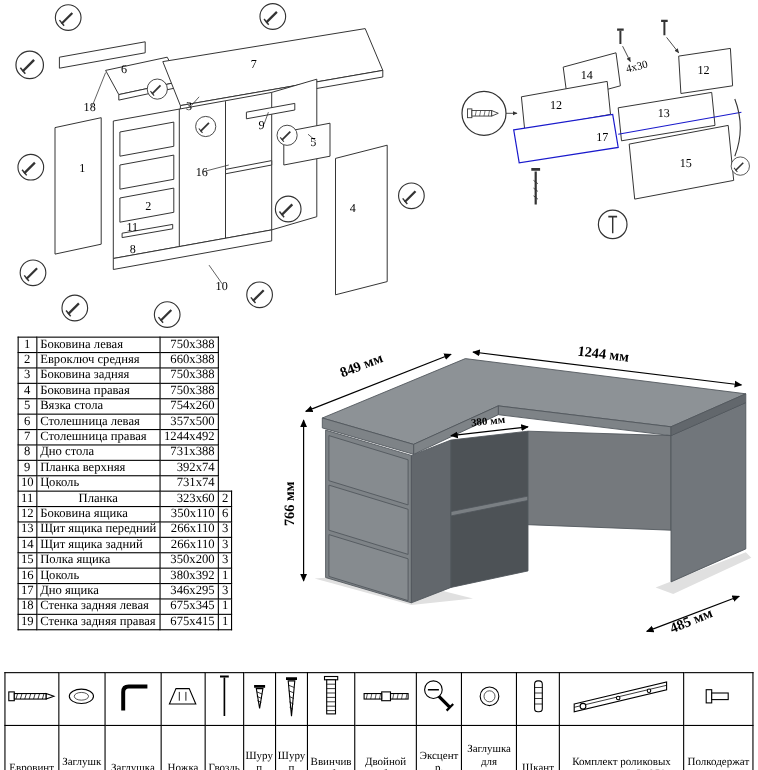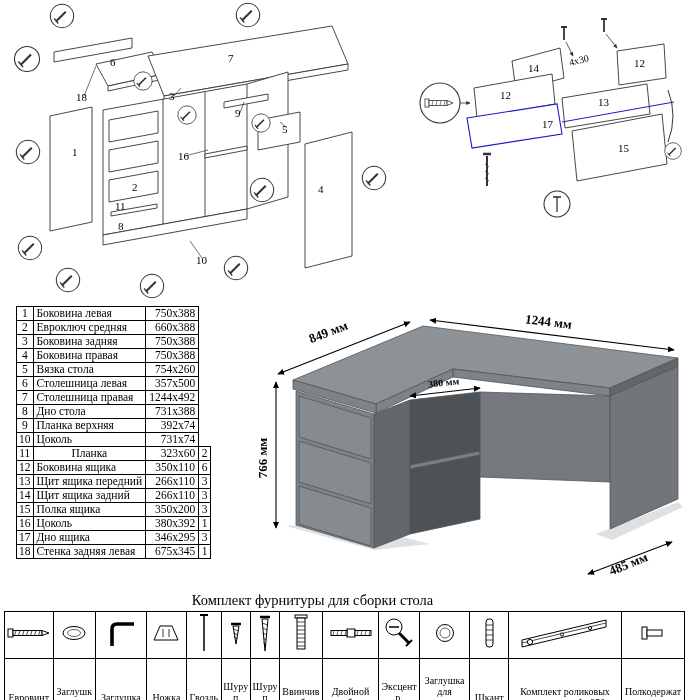--- a/index.html
+++ b/index.html
@@ -247,20 +247,26 @@
           <td>Дно ящика</td>
           <td class="size">346x295</td>
           <td class="qty">3</td>
         </tr>
       <tr>
           <td class="num">18</td>
           <td>Стенка задняя левая</td>
           <td class="size">675x345</td>
           <td class="qty">1</td>
         </tr>
+      <tr>
+          <td class="num">19</td>
+          <td>Стенка задняя правая</td>
+          <td class="size">675x415</td>
+          <td class="qty">1</td>
+        </tr>
     </tbody>
   </table>
 
   <svg class="abs" style="left:258px;top:296px" width="426" height="292" viewBox="0 0 426 292">
     <defs>
       <marker id="da" viewBox="0 0 10 10" refX="8" refY="5" markerWidth="7" markerHeight="7" orient="auto-start-reverse">
         <path d="M0,1 L9,5 L0,9 z" fill="#000"></path>
       </marker>
     </defs>
     <g stroke="#51565c" stroke-width="0.8" stroke-linejoin="round">
@@ -290,21 +296,20 @@
     </g>
     <g>
       <text class="dim" transform="translate(72,40) rotate(-21)">849 мм</text>
       <text class="dim" transform="translate(290,30) rotate(7)">1244 мм</text>
       <text class="dim" transform="translate(9,162) rotate(-90)">766 мм</text>
       <text class="dim-sm" transform="translate(186,90) rotate(-6)">380 мм</text>
       <text class="dim" transform="translate(372,272) rotate(-22)">485 мм</text>
     </g>
   </svg>
 
-  <div class="hw-title">Комплект фурнитуры для сборки стола</div>
 
   <table class="hw-table">
     <colgroup>
       <col style="width:48px">
         <col style="width:42px">
         <col style="width:50px">
         <col style="width:40px">
       <col style="width:34px">
         <col style="width:29px">
         <col style="width:29px">

